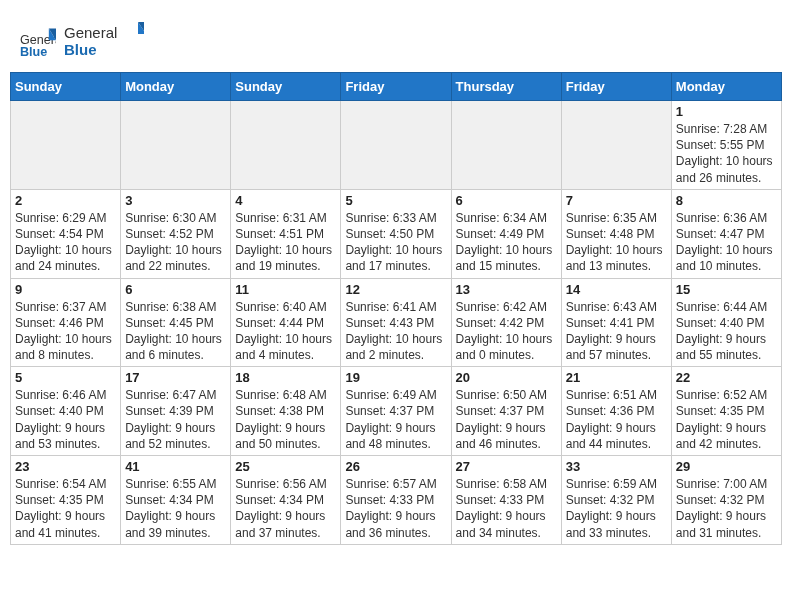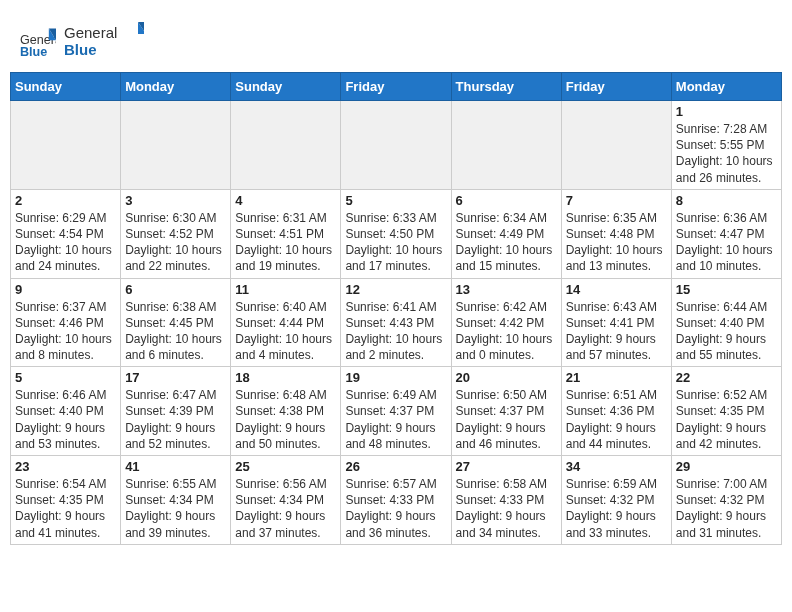--- a/index.html
+++ b/index.html
@@ -235,21 +235,21 @@
         </td>
         <td>
           <span class="day-num">26</span>
           <div class="day-info">Sunrise: 6:57 AM<br>Sunset: 4:33 PM<br>Daylight: 9 hours<br>and 36 minutes.</div>
         </td>
         <td>
           <span class="day-num">27</span>
           <div class="day-info">Sunrise: 6:58 AM<br>Sunset: 4:33 PM<br>Daylight: 9 hours<br>and 34 minutes.</div>
         </td>
         <td>
-          <span class="day-num">34</span>
+          <span class="day-num">33</span>
           <div class="day-info">Sunrise: 6:59 AM<br>Sunset: 4:32 PM<br>Daylight: 9 hours<br>and 33 minutes.</div>
         </td>
         <td>
           <span class="day-num">29</span>
           <div class="day-info">Sunrise: 7:00 AM<br>Sunset: 4:32 PM<br>Daylight: 9 hours<br>and 31 minutes.</div>
         </td>
       </tr>
     </tbody>
 </table>
 

